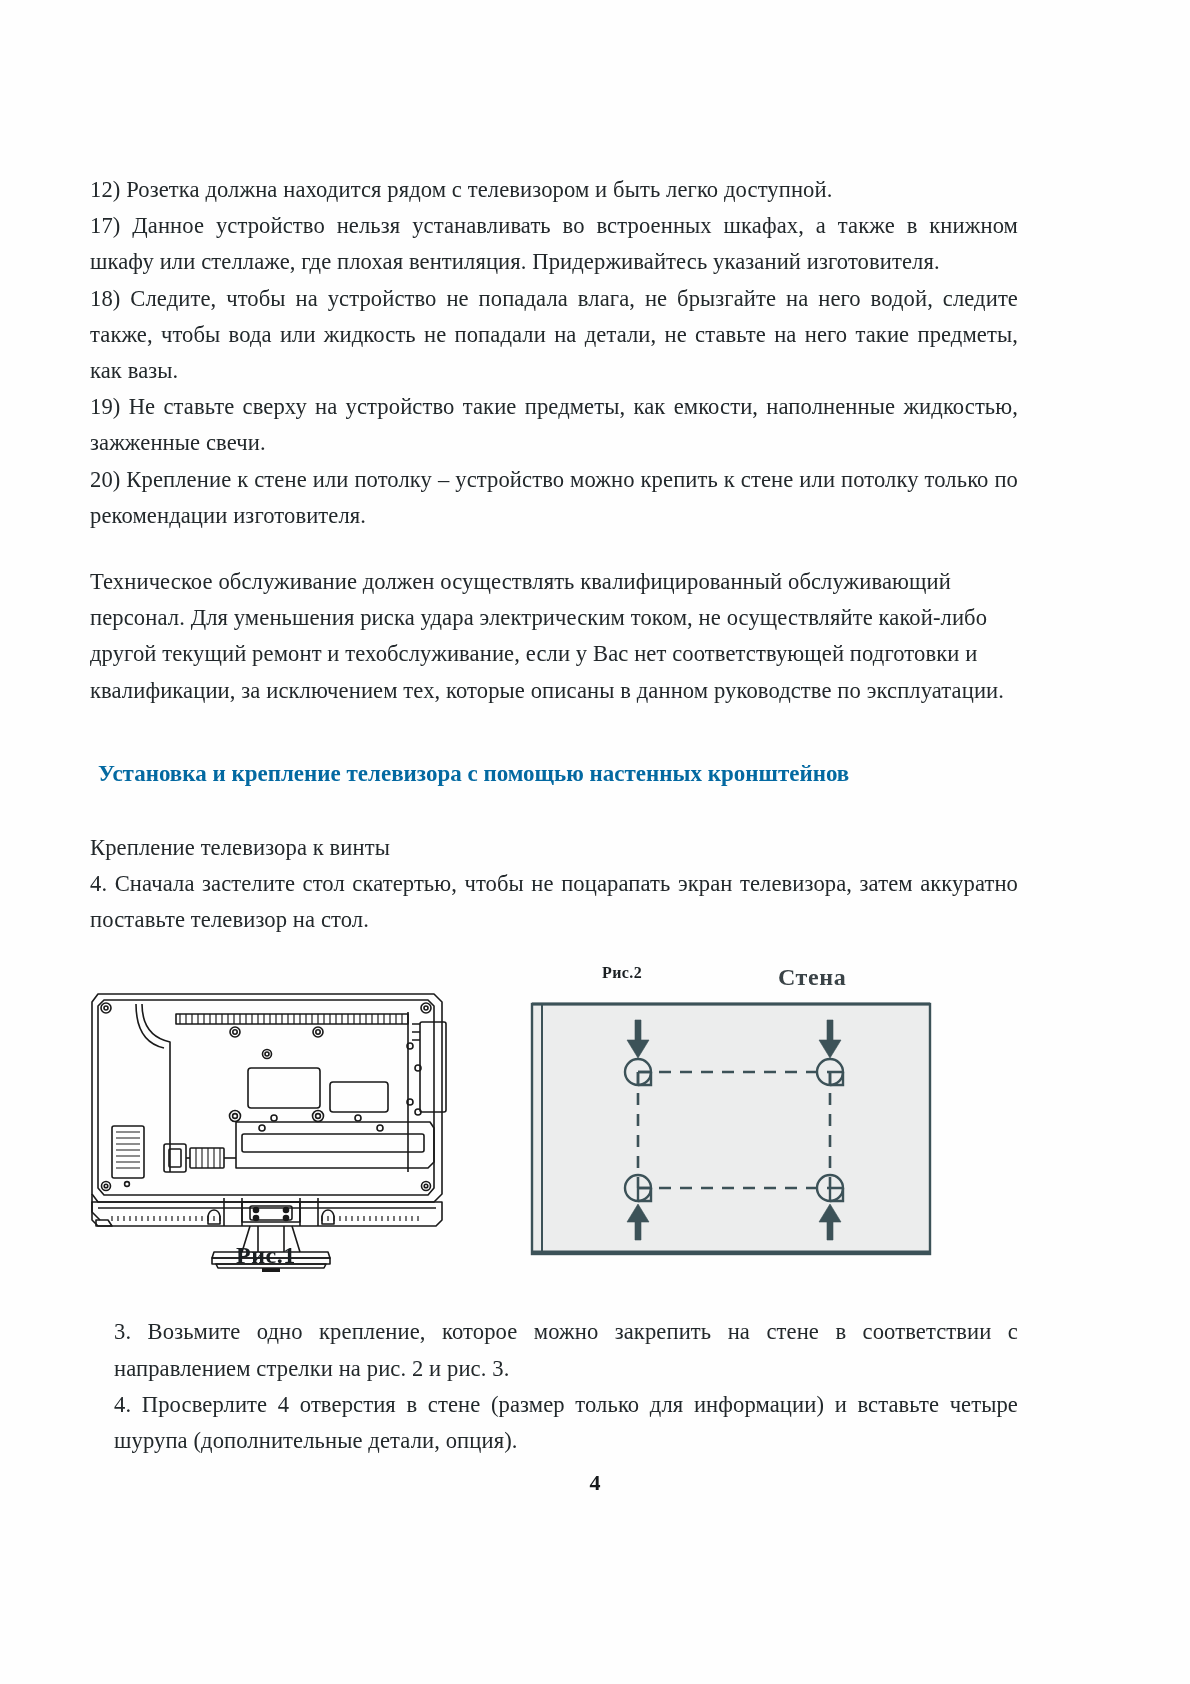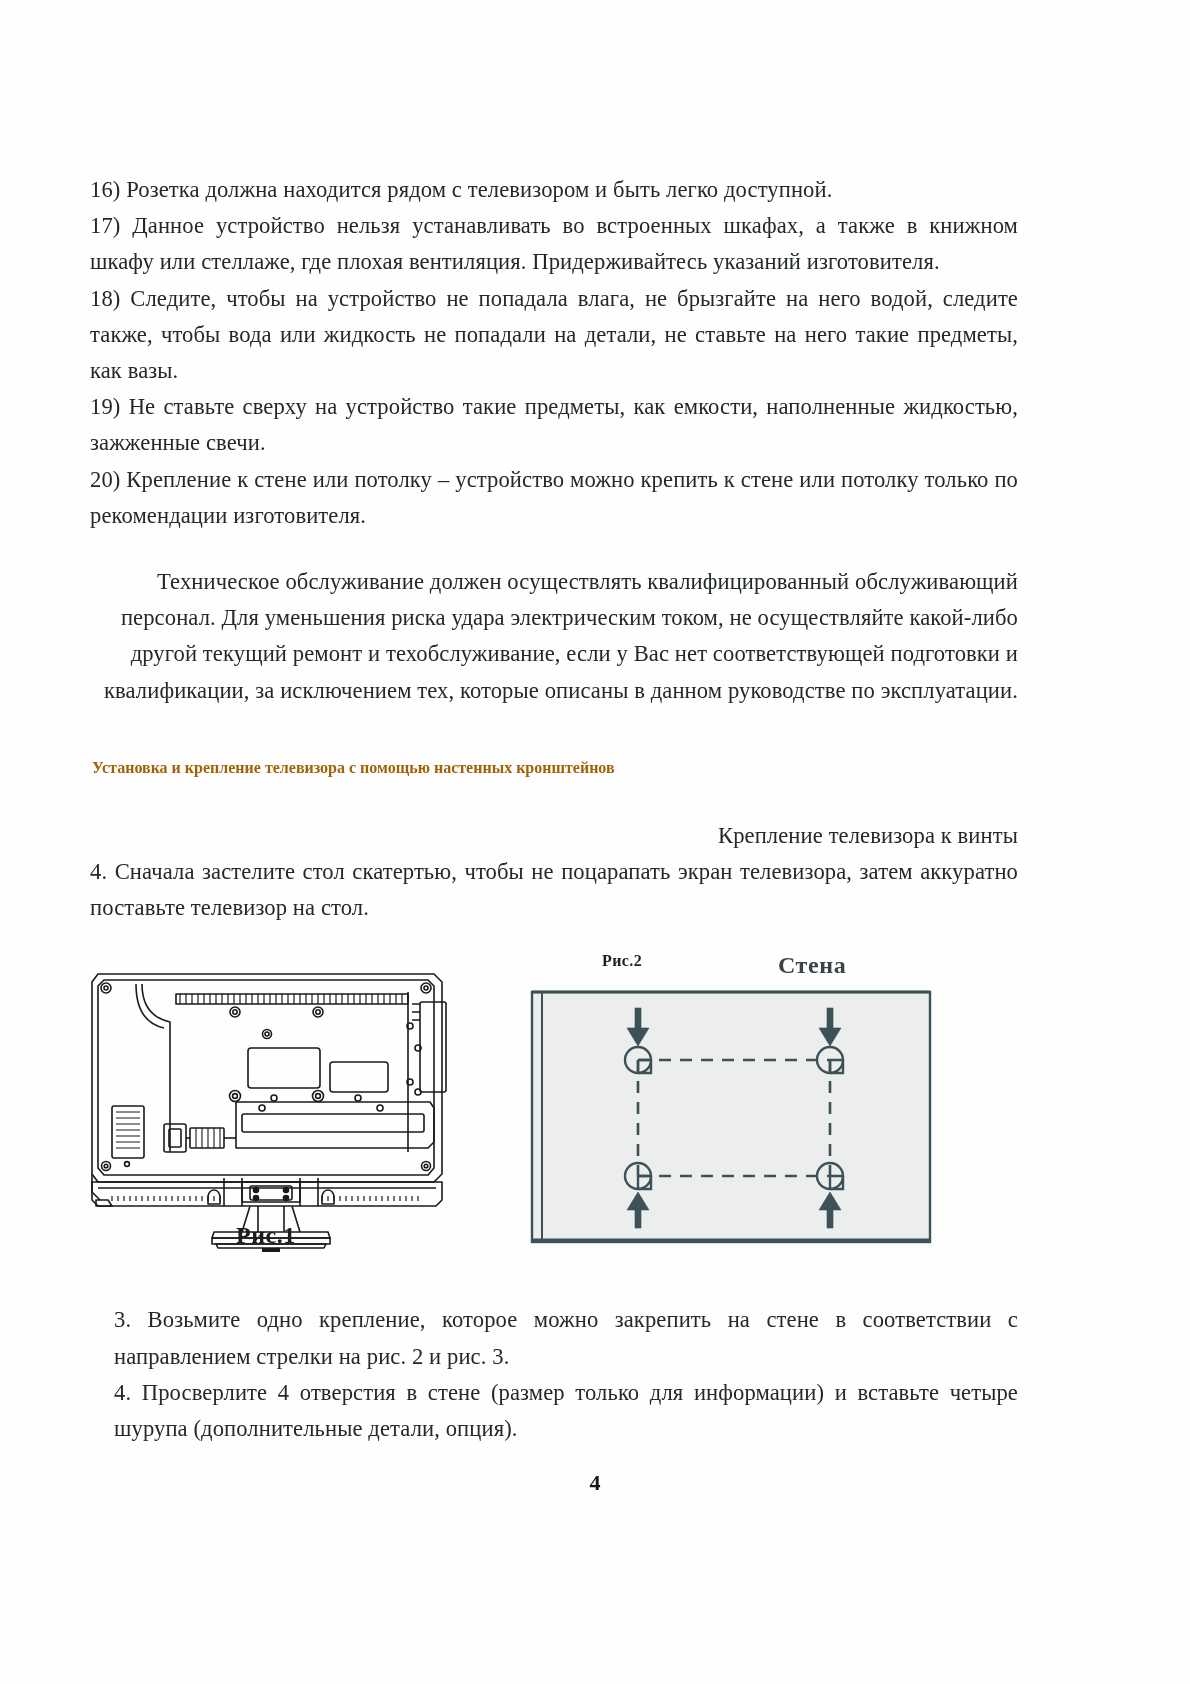--- a/index.html
+++ b/index.html
@@ -27,49 +27,48 @@
     left: 90px;
     top: 172px;
     width: 928px;
   }
   p {
     margin: 0;
     font-size: 22.6px;
     line-height: 36.2px;
     color: #22282b;
     letter-spacing: 0.1px;
-    text-align: right;
   }
   .just {
     text-align: justify;
     text-align-last: left;
   }
   .gap-md { height: 30px; }
   .gap-lg { height: 38px; }
 
   h2.section-heading {
-    margin: 2px;
-    font-size: 16px;
+    margin: 8px;
+    font-size: 23px;
     line-height: 37px;
     font-weight: bold;
     text-align: justify;
     text-align-last: left;
-    color: #a16207;
+    color: #0369a1;
   }
 
   
   .figures {
     position: relative;
     height: 320px;
     margin-top: 26px;
   }
   .fig1 {
     position: absolute;
     left: 0px;
-    top: 4px;
+    top: 12px;
     width: 362px;
     height: 300px;
   }
   .fig1 svg { display: block; }
   .fig1-caption {
     position: absolute;
     left: 146px;
     top: 266px;
     font-size: 24px;
     font-weight: bold;
@@ -125,21 +124,21 @@
   .tail-text { margin-top: 30px; margin-left: 24px; }
 </style>
 </head>
 <body>
 
 <div class="page">
 
   <div class="content">
 
     <div>
-      <p class="just">16) Розетка должна находится рядом с телевизором и быть легко доступной.</p>
+      <p class="just">12) Розетка должна находится рядом с телевизором и быть легко доступной.</p>
       <p class="just">17) Данное устройство нельзя устанавливать во встроенных шкафах, а также в книжном шкафу или стеллаже, где плохая вентиляция. Придерживайтесь указаний изготовителя.</p>
       <p class="just">18) Следите, чтобы на устройство не попадала влага, не брызгайте на него водой, следите также, чтобы вода или жидкость не попадали на детали, не ставьте на него такие предметы, как вазы.</p>
       <p class="just">19) Не ставьте сверху на устройство такие предметы, как емкости, наполненные жидкостью, зажженные свечи.</p>
       <p class="just">20) Крепление к стене или потолку – устройство можно крепить к стене или потолку только по рекомендации изготовителя.</p>
     </div>
 
     <div class="gap-md"></div>
 
     <p>Техническое обслуживание должен осуществлять квалифицированный обслуживающий персонал. Для уменьшения риска удара электрическим током, не осуществляйте какой-либо другой текущий ремонт и техобслуживание, если у Вас нет соответствующей подготовки и квалификации, за исключением тех, которые описаны в данном руководстве по эксплуатации.</p>
 

